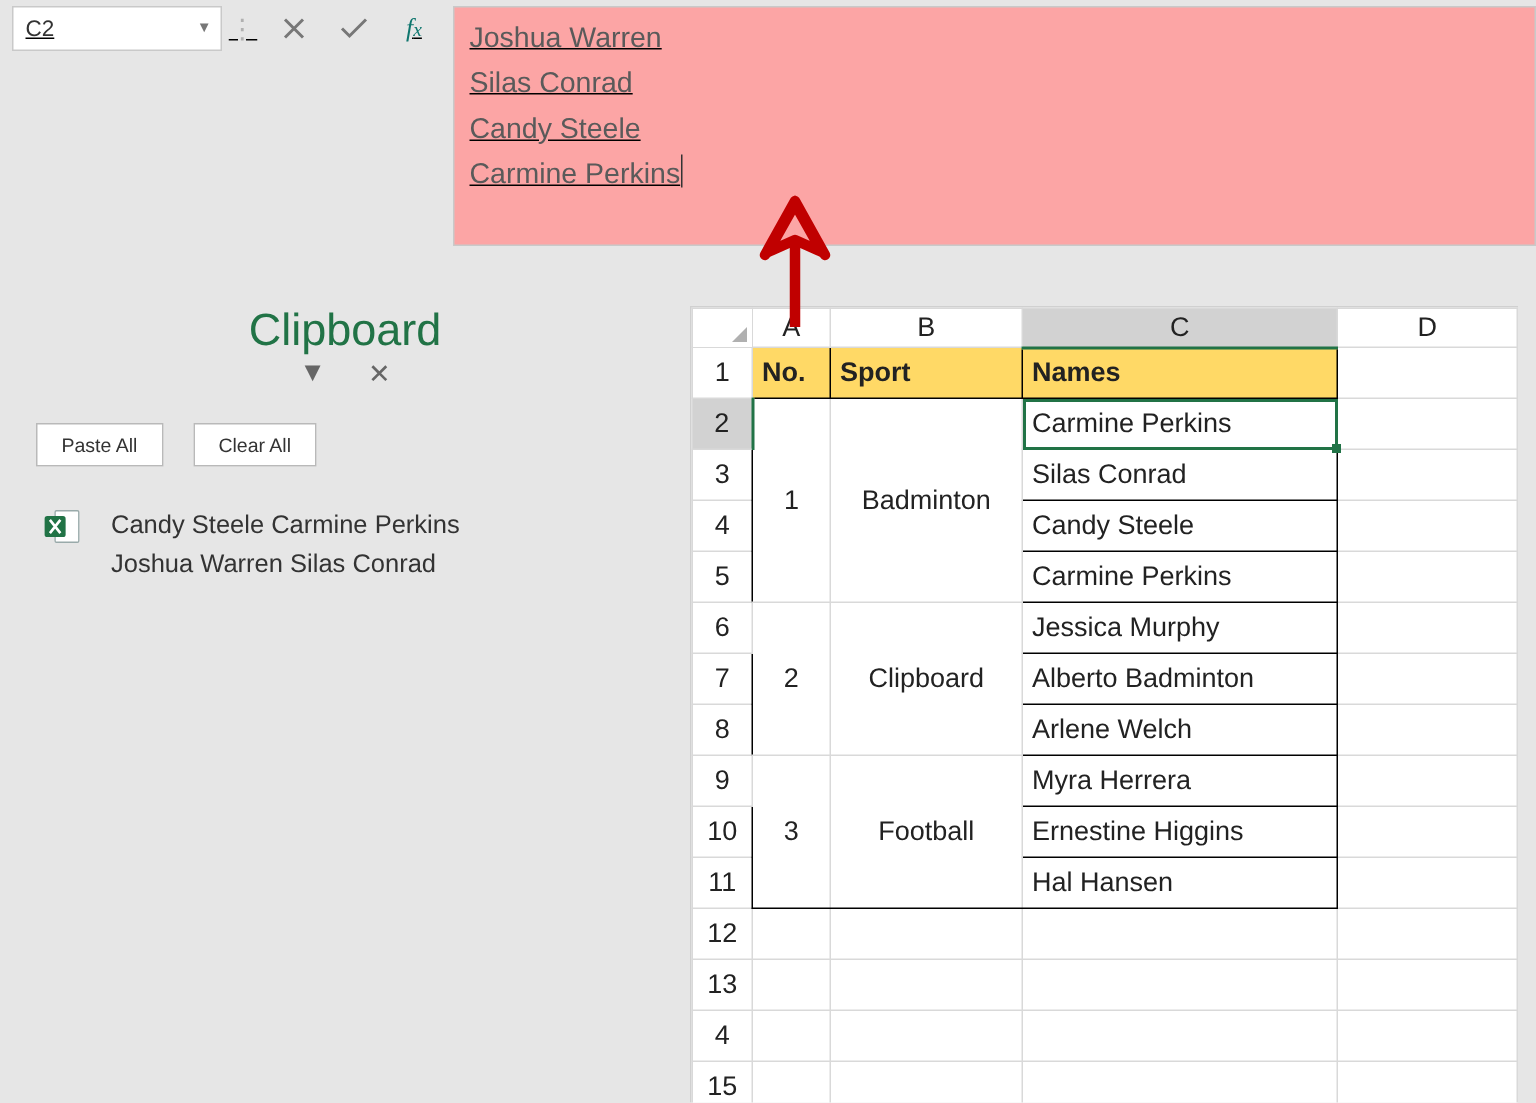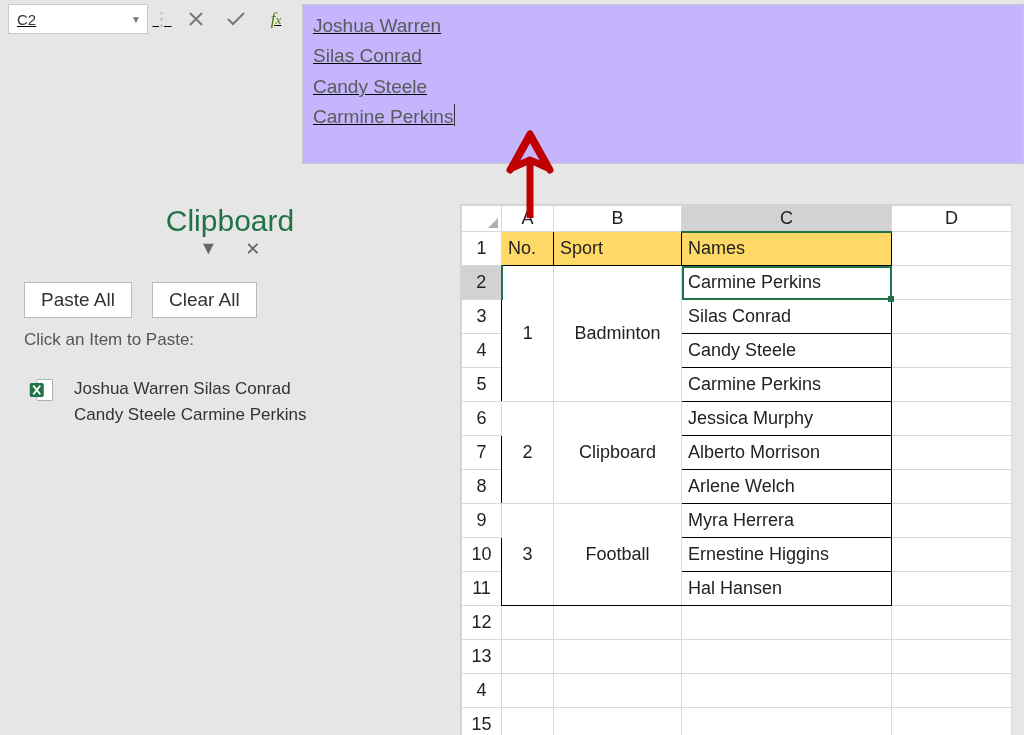--- a/index.html
+++ b/index.html
@@ -36,25 +36,25 @@
     position: absolute; right: 6px; top: 50%; transform: translateY(-50%);
     color: #777; font-size: 10px;
   }
   .fb-gap { width: 28px; display:flex;align-items:center;justify-content:center;}
   .fb-dots { color:#b0b0b0; font-size:18px; letter-spacing:1px; line-height:30px; }
   .fb-btn {
     width: 40px; height: 30px;
     display: flex; align-items:center; justify-content:center;
     color: #777; font-size: 18px;
   }
-  .fx { font-style: italic; font-family: "Times New Roman", serif; color:#4d7c0f; font-size:17px;}
+  .fx { font-style: italic; font-family: "Times New Roman", serif; color:#0f766e; font-size:17px;}
   .formula-input {
     flex: 1;
     min-height: 160px;
-    background: #c4b5fd;
+    background: #fca5a5;
     border: 1px solid #c9c9c9;
     padding: 6px 10px 10px 10px;
     font-size: 19px;
     color: #5a5a5a;
     line-height: 1.6;
     margin-left: 6px;
   }
   .formula-input .line { white-space: pre; }
   .cursor {
     display:inline-block; width:1px; height:22px; background:#333;
@@ -78,21 +78,21 @@
     display:flex; align-items:center; justify-content:space-between;
     color:#217346; 
     flex-direction:column;
   }
   .cp-title { font-size: 30px; font-weight: 400; color:#217346; }
   .cp-hdr-icons { display:flex; gap:28px; color:#666; }
   .cp-hdr-icons span { font-size:18px; }
   .cp-btns { margin-top: 22px; display:flex; gap:20px; }
   .cp-btn {
     background:#fff; border:1px solid #b9b9b9; padding:6px 16px;
-    font-size:19px; color:#333;
+    font-size:13px; color:#333;
   }
   .cp-hint { margin-top: 12px; font-size:17px; color:#555; }
   .cp-item {
     margin-top: 20px; display:flex; gap:18px; align-items:flex-start;
     padding: 6px 4px;
   }
   .xl-icon {
     width:28px; height:28px; position:relative; flex-shrink:0;
   }
   .xl-icon svg { width:28px; height:28px; }
@@ -147,21 +147,21 @@
   .cA { width:52px; }
   .cB { width:128px; }
   .cC { width:210px; }
   .cD { width:120px; }
 
   tr.data td { height:34px; padding:0 6px; }
 
   
   .hdrcell {
     background:#ffd966 !important;
-    font-weight:400;
+    font-weight:700;
     border:1px solid #000 !important;
   }
   
   .bL { border-left:1px solid #000 !important; }
   .bT { border-top:1px solid #000 !important; }
   .bB { border-bottom:1px solid #000 !important; }
   .bAll { border:1px solid #000 !important; }
 
   .center { text-align:center; }
   .selcell {
@@ -221,32 +221,31 @@
       <div class="cp-title">Clipboard</div>
       <div class="cp-hdr-icons">
         <span>▼</span>
         <span>✕</span>
       </div>
     </div>
     <div class="cp-btns">
       <button class="cp-btn">Paste All</button>
       <button class="cp-btn">Clear All</button>
     </div>
-    <div class="cp-hint">Click an Item to Paste:</div>
     <div class="cp-item">
       <span class="xl-icon">
         <svg viewBox="0 0 32 32">
           <rect x="10" y="4" width="18" height="24" rx="1" fill="#fff" stroke="#9aa" stroke-width="1"></rect>
           <rect x="2" y="8" width="16" height="16" rx="2" fill="#217346"></rect>
           <path d="M6 11 L14 21 M14 11 L6 21" stroke="#fff" stroke-width="2"></path>
         </svg>
       </span>
       <div class="cp-text">
+        <div>Candy Steele Carmine Perkins</div>
         <div>Joshua Warren Silas Conrad</div>
-        <div>Candy Steele Carmine Perkins</div>
       </div>
     </div>
   </div>
 
   <div class="sheet-wrap">
     <div class="sheet">
       <table class="grid">
         <tbody>
             <tr class="colhdr">
           <th class="corner"></th>
@@ -289,21 +288,21 @@
 
         <tr class="data">
           <td class="rowhdr">6</td>
           <td class="cA bL bT center" rowspan="3">2</td>
           <td class="cB bL bT center" rowspan="3">Clipboard</td>
           <td class="cC bAll">Jessica Murphy</td>
           <td class="cD"></td>
         </tr>
         <tr class="data">
           <td class="rowhdr">7</td>
-          <td class="cC bAll">Alberto Morrison</td>
+          <td class="cC bAll">Alberto Badminton</td>
           <td class="cD"></td>
         </tr>
         <tr class="data">
           <td class="rowhdr">8</td>
           <td class="cC bAll">Arlene Welch</td>
           <td class="cD"></td>
         </tr>
 
         <tr class="data">
           <td class="rowhdr">9</td>

